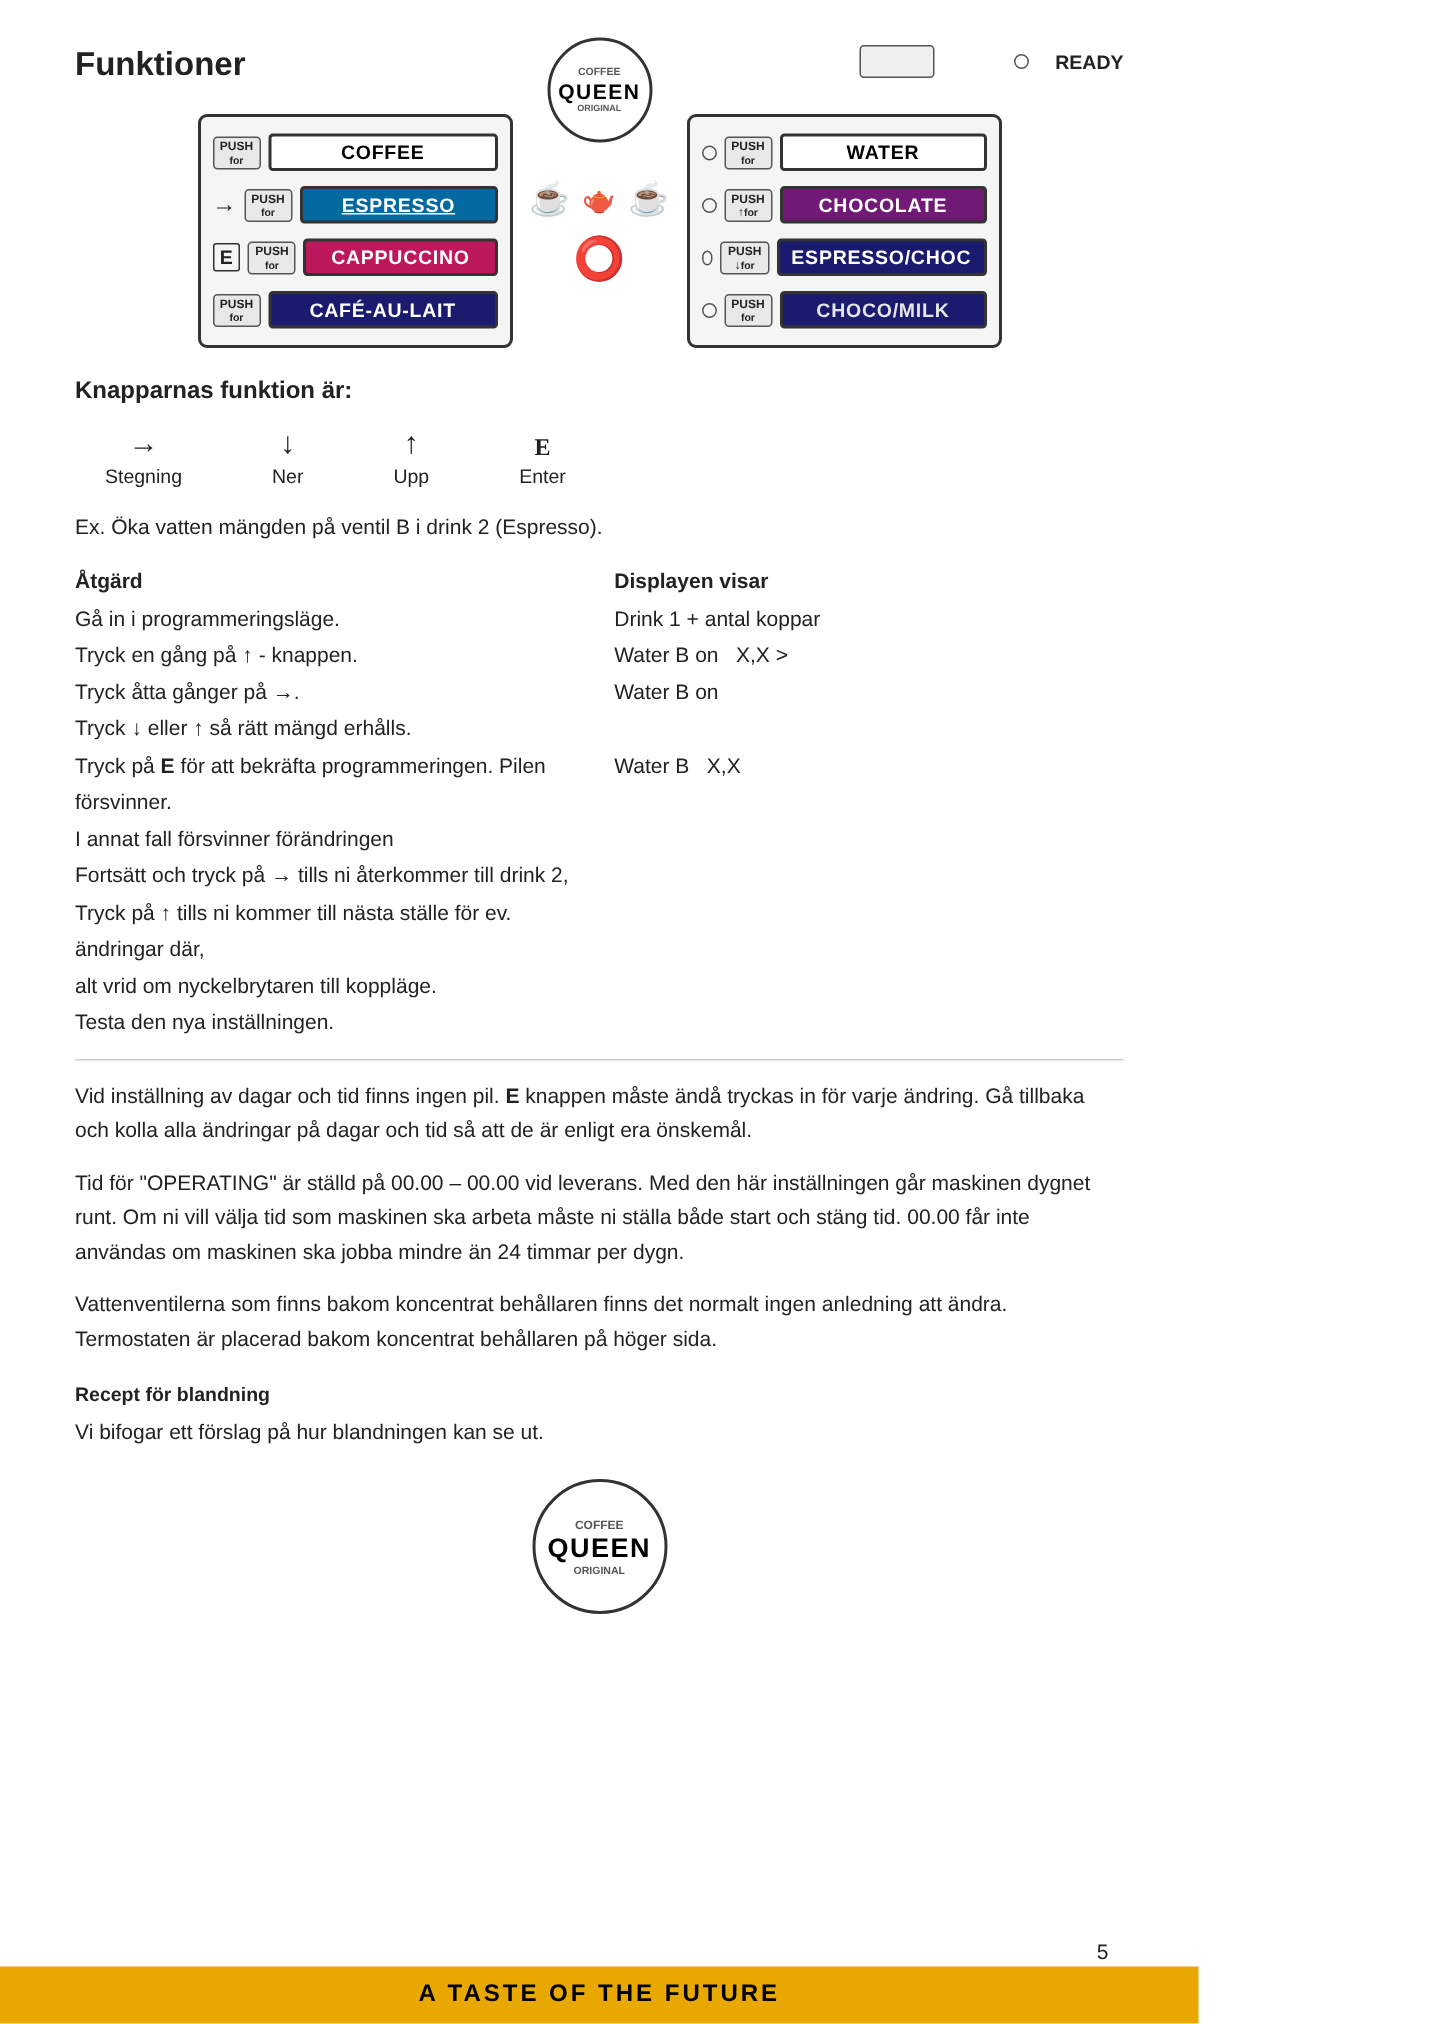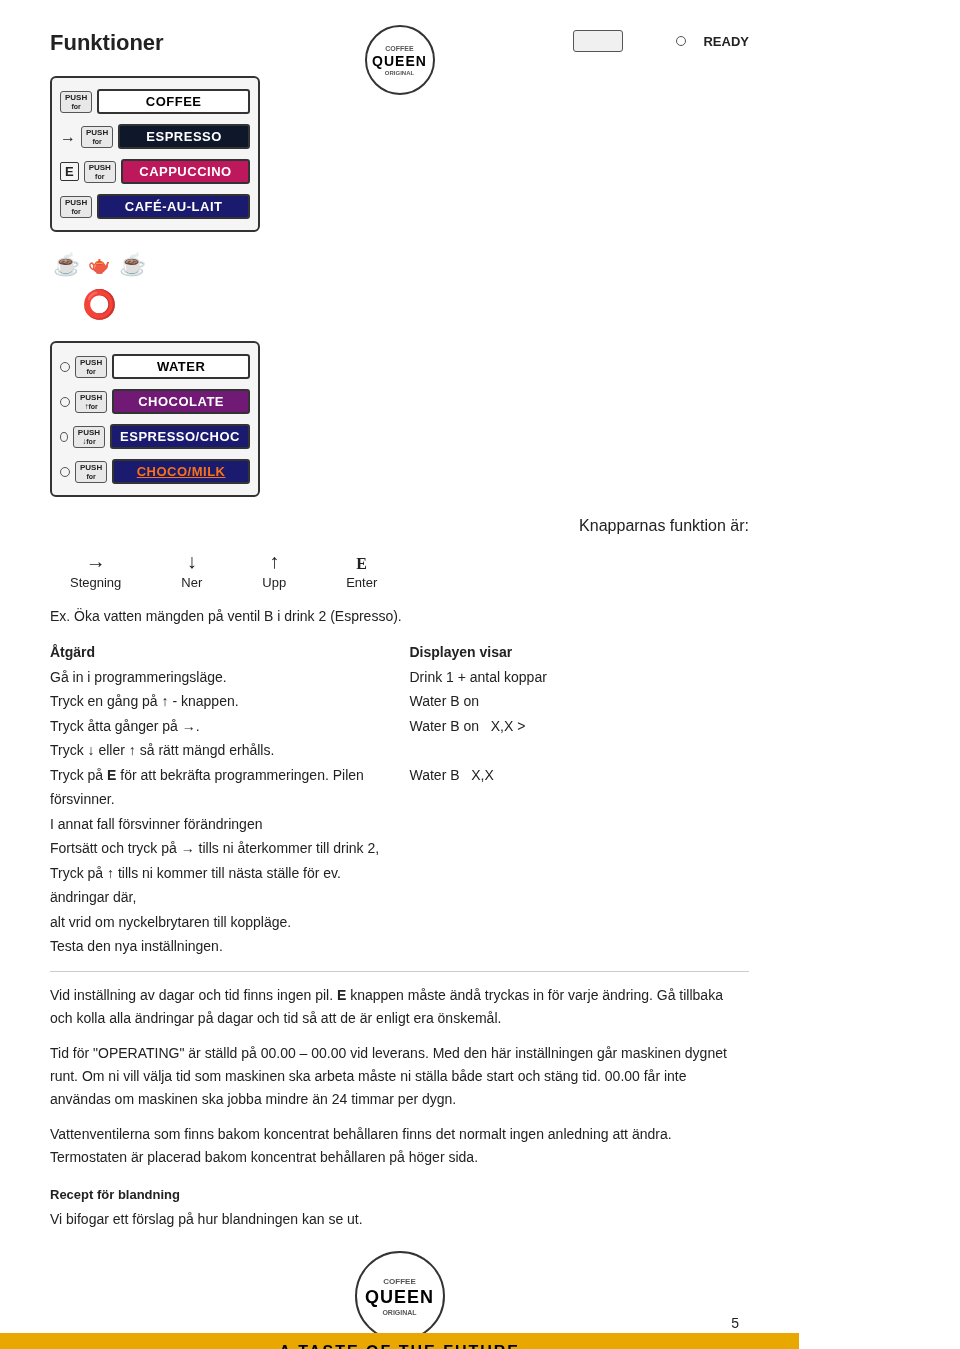--- a/index.html
+++ b/index.html
@@ -62,28 +62,28 @@
       background: #fff;
       padding: 3px 8px;
       font-size: 13px;
       font-weight: bold;
       flex: 1;
       text-align: center;
       letter-spacing: 0.5px;
     }
 
     .drink-label.coffee { color: #000; }
-    .drink-label.espresso { background: #0f172a; color: #fff; }
+    .drink-label.espresso { background: #0369a1; color: #fff; text-decoration: underline; }
     .drink-label.cappuccino { background: #be185d; color: #fff; }
     .drink-label.cafe-au-lait { background: #1a1a6e; color: #fff; }
 
     .drink-label.water { color: #000; }
     .drink-label.chocolate { background: #701a75; color: #fff; }
     .drink-label.espresso-choc { background: #1a1a6e; color: #fff; }
-    .drink-label.choco-milk { background: #1a1a6e; color: #f97316; text-decoration: underline; }
+    .drink-label.choco-milk { background: #1a1a6e; color: #e5e5e5; }
 
     
     .logo-circle {
       width: 70px;
       height: 70px;
       border-radius: 50%;
       border: 2px solid #333;
       display: flex;
       align-items: center;
       justify-content: center;
@@ -126,23 +126,22 @@
       font-weight: bold;
     }
 
     .nav-label {
       font-size: 13px;
     }
 
     
     .section-heading {
       font-size: 16px;
-      font-weight: normal;
+      font-weight: bold;
       margin: 15px 0 10px 0;
-      text-align: right;
     }
 
     
     .bottom-logo {
       display: flex;
       justify-content: center;
       margin: 20px 0 10px 0;
     }
 
     
@@ -163,24 +162,23 @@
     .page-number {
       position: absolute;
       bottom: 40px;
       right: 60px;
       font-size: 14px;
     }
 
     
     .panels-wrapper {
       display: flex;
-      justify-content: flex-end;
-      gap: 20px;
+      justify-content: center;
+      gap: 8px;
       margin: 10px 0 20px 0;
-      flex-direction: column;
     }
 
     .small-box {
       border: 1.5px solid #555;
       border-radius: 3px;
       width: 50px;
       height: 22px;
       background: #f0f0f0;
     }
 
@@ -367,22 +365,22 @@
       <div>Tryck på <strong>E</strong> för att bekräfta programmeringen. Pilen försvinner.</div>
       <div>I annat fall försvinner förändringen</div>
       <div>Fortsätt och tryck på → tills ni återkommer till drink 2,</div>
       <div>Tryck på ↑ tills ni kommer till nästa ställe för ev. ändringar där,</div>
       <div>alt vrid om nyckelbrytaren till koppläge.</div>
       <div>Testa den nya inställningen.</div>
     </div>
     <div class="info-col">
       <div><strong>Displayen visar</strong></div>
       <div>Drink 1 + antal koppar</div>
+      <div>Water B on &nbsp; X,X &gt;</div>
       <div>Water B on</div>
-      <div>Water B on &nbsp; X,X &gt;</div>
       <div>&nbsp;</div>
       <div>Water B &nbsp; X,X</div>
       <div>&nbsp;</div>
       <div>&nbsp;</div>
       <div>&nbsp;</div>
       <div>&nbsp;</div>
     </div>
   </div>
 
   <hr class="thin">

